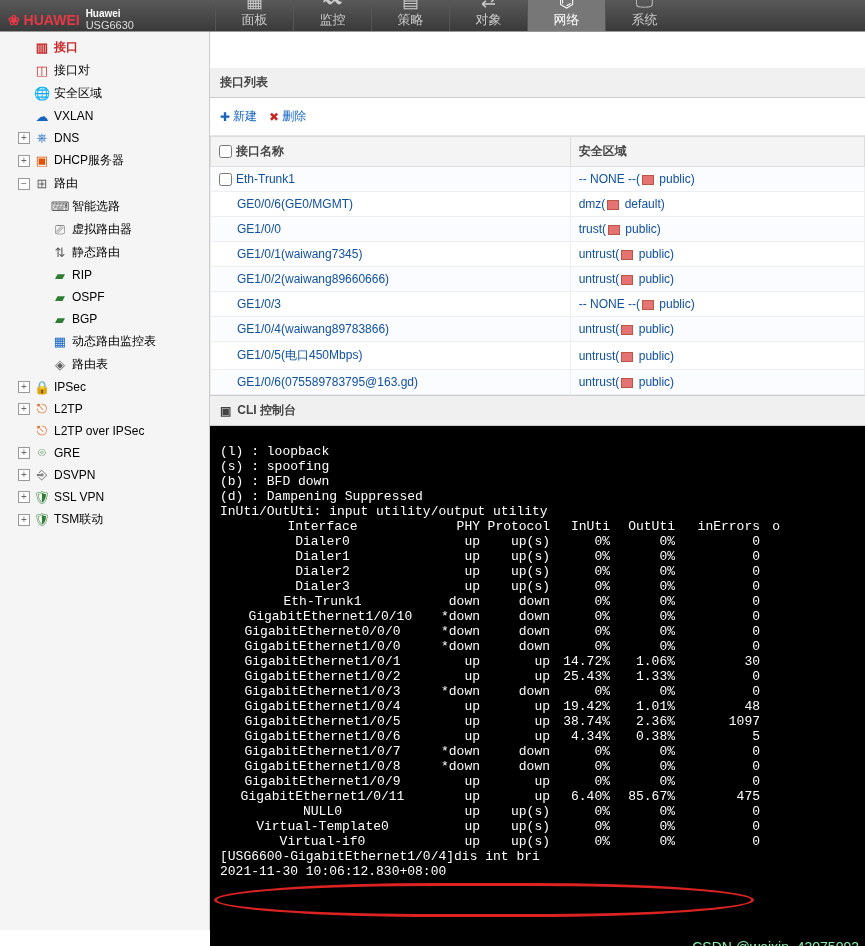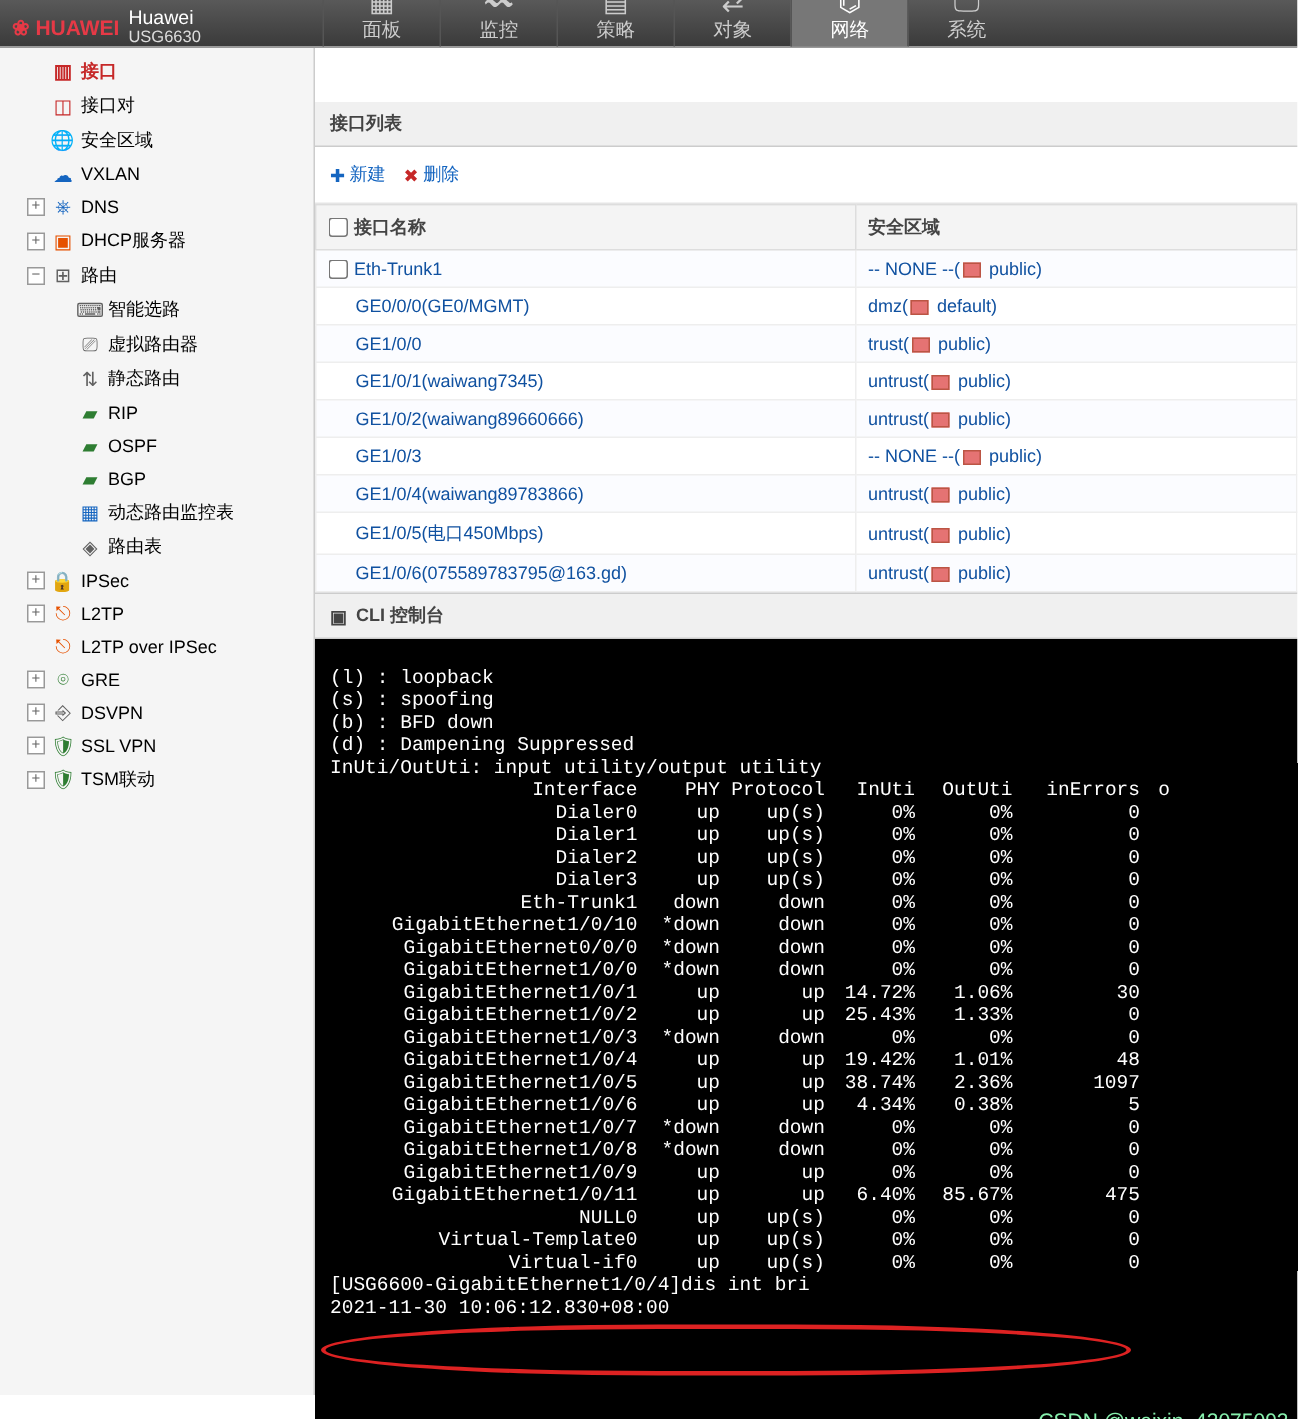--- a/index.html
+++ b/index.html
@@ -2,21 +2,21 @@
 <html><head>
 <meta charset="utf-8">
 <style>
 * { margin: 0; padding: 0; box-sizing: border-box; }
 body { width: 865px; height: 946px; font-family: "Microsoft YaHei", Arial, sans-serif; font-size: 12px; background: #fff; overflow: hidden; }
 
 
 .header { background: linear-gradient(#595959, #3a3a3a); height: 32px; display: flex; align-items: flex-end; border-bottom: 1px solid #999; }
 .logo-area { display: flex; align-items: center; padding: 0 8px; width: 215px; }
 .logo { color: #e63946; font-size: 14px; font-weight: bold; margin-right: 6px; }
-.brand { color: #fff; font-size: 13px; font-weight: normal; }
+.brand { color: #fff; font-size: 10px; font-weight: bold; }
 .model { color: #ddd; font-size: 11px; font-weight: normal; }
 .top-nav { display: flex; flex: 1; }
 .top-nav-item { flex: 0 0 auto; width: 78px; text-align: center; color: #ccc; cursor: pointer; padding: 4px 0 2px; border-left: 1px solid #555; }
 .top-nav-item.active { background: #777; color: #fff; }
 .top-nav-icon { font-size: 18px; display: block; height: 20px; line-height: 20px; }
 .top-nav-label { font-size: 13px; }
 
 
 .main { display: flex; height: calc(946px - 48px); }
 .sidebar { width: 210px; background: #f5f5f5; border-right: 1px solid #ccc; overflow-y: auto; padding: 4px 0; }
@@ -49,21 +49,21 @@
 .table td { border: 1px solid #eee; padding: 5px 8px; }
 .table tr:nth-child(odd) td { background: #fbfcff; }
 .table td a { color: #1051a0; cursor: pointer; }
 .zone-icon { display: inline-block; width: 12px; height: 10px; background: #e57373; border: 1px solid #b54; margin: 0 2px; vertical-align: middle; }
 
 
 .cli-panel { flex: 1; display: flex; flex-direction: column; border-top: 1px solid #ccc; }
 .cli-body { flex: 1; background: #000; color: #fff; font-family: "Courier New", monospace; font-size: 13px; padding: 18px 10px; overflow: auto; white-space: pre; position: relative; }
 .cli-row { display: grid; grid-template-columns: 205px 55px 70px 60px 65px 85px 20px; }
 .cli-row span { text-align: right; }
-.cli-row span:first-child { text-align: right; }
+.cli-row span:first-child { text-align: center; }
 .circle { position: absolute; border: 3px solid #d22; border-radius: 50%/60%; width: 540px; height: 34px; left: 4px; top: 457px; pointer-events: none; }
 .watermark { position: absolute; right: 6px; bottom: 2px; color: #86efac; font-family: Arial; font-size: 14px; }
 th input[type=checkbox], td input[type=checkbox] { vertical-align: middle; margin-right: 4px; }
 </style>
 </head>
 <body>
 
 <div class="header">
   <div class="logo-area">
     <span class="logo">❀ HUAWEI</span>
@@ -208,21 +208,21 @@
         <th style="width:55%"><input type="checkbox" style=""><span>接口名称</span></th>
         <th>安全区域</th>
       </tr>
         </thead>
       <tbody id="tbody">
           <tr>
             <td><input type="checkbox" style=""><a>Eth-Trunk1</a></td>
     <td><a>-- NONE --(<span class="zone-icon"></span> public)</a></td>
           </tr>
           <tr>
-            <td><span style="display:inline-block;width:18px"></span><a>GE0/0/0(GE0/MGMT)</a></td>
+            <td><span style="display:inline-block;width:18px"></span><a>GE0/0/6(GE0/MGMT)</a></td>
     <td><a>dmz(<span class="zone-icon"></span> default)</a></td>
           </tr>
           <tr>
             <td><span style="display:inline-block;width:18px"></span><a>GE1/0/0</a></td>
     <td><a>trust(<span class="zone-icon"></span> public)</a></td>
           </tr>
           <tr>
             <td><span style="display:inline-block;width:18px"></span><a>GE1/0/1(waiwang7345)</a></td>
     <td><a>untrust(<span class="zone-icon"></span> public)</a></td>
           </tr>

